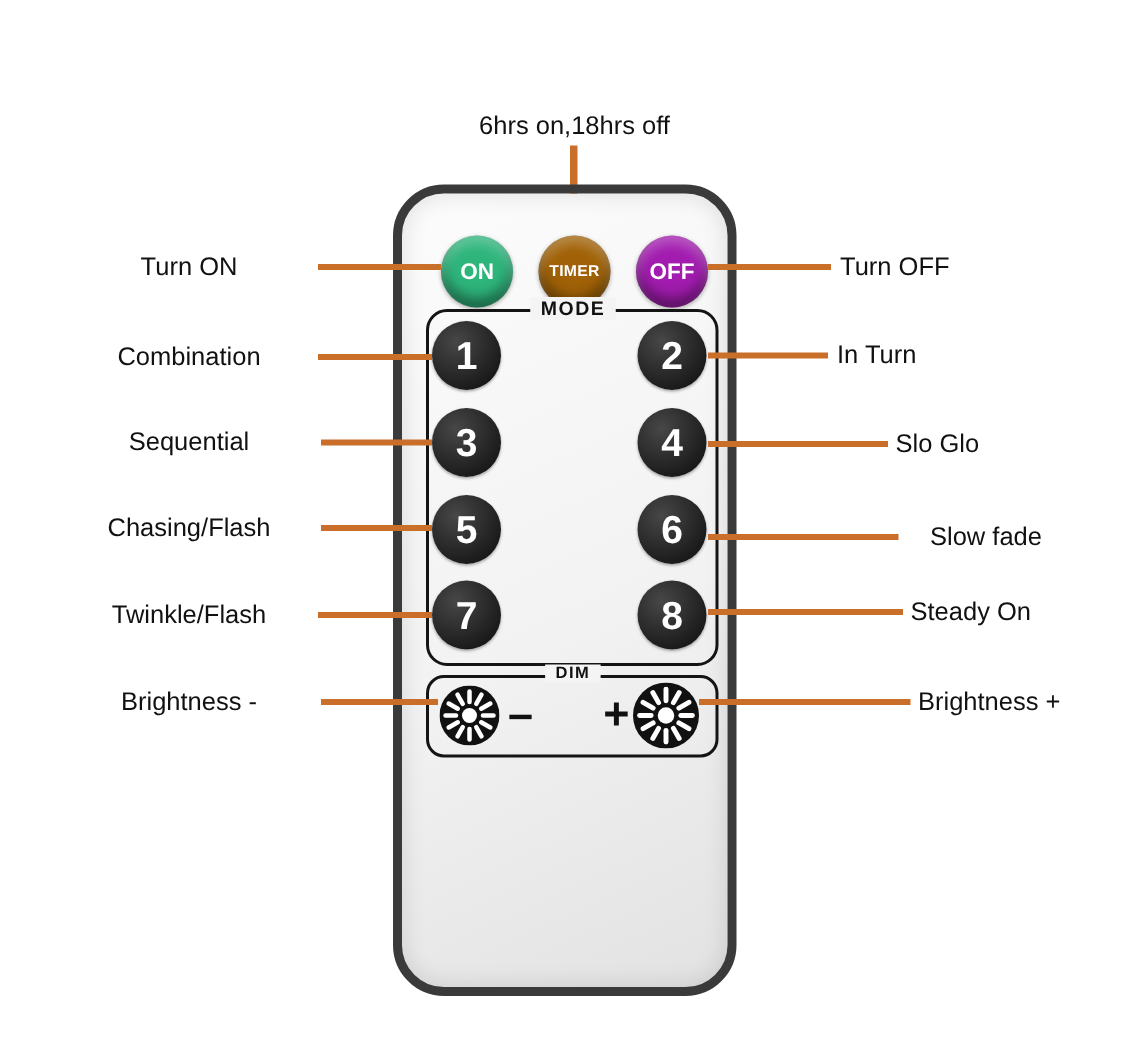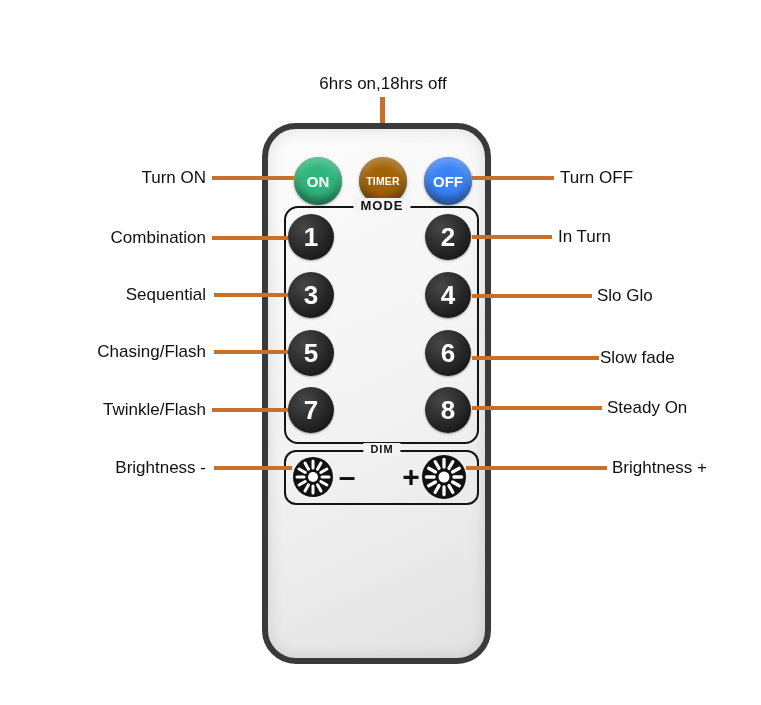--- a/index.html
+++ b/index.html
@@ -1,20 +1,20 @@
 <!DOCTYPE html>
 <html style="--line-color: #c96f2a;"><head>
 <meta charset="utf-8">
 <style>
   html,body{margin:0;padding:0;background:#fff;}
   .canvas{position:relative;width:752px;height:705px;background:#ffffff;font-family:"Liberation Sans",sans-serif;color:#111;overflow:hidden;}
 
   
   .lbl{position:absolute;font-size:17px;line-height:20px;white-space:nowrap;color:#111;}
-  .lbl.ra{text-align:right;width:160px;}
+  .lbl.ra{text-align:center;width:160px;}
 
   
   .callout{position:absolute;height:4px;background:var(--line-color,#c96f2a);}
   .vline{position:absolute;width:5px;background:var(--line-color,#c96f2a);}
 
   .top-note{position:absolute;left:283px;top:74px;width:200px;text-align:center;font-size:17px;}
 
   
   .remote{position:absolute;left:262px;top:123px;width:217px;height:529px;border:6px solid #3a3a3a;border-radius:34px;
     background:linear-gradient(155deg,#fcfcfc 0%,#f2f2f2 55%,#e2e2e2 100%);
@@ -50,21 +50,21 @@
 
 <div class="canvas">
 
   <div class="top-note">6hrs on,18hrs off</div>
   <div class="vline" style="left:380px;top:97px;height:61px;"></div>
 
   <div class="remote"></div>
 
   <div class="pwr on" style="left: 294px; top: 157px; background-color: rgb(46, 181, 124);">ON</div>
   <div class="pwr timer" style="left: 359px; top: 157px; background-color: #a16207;">TIMER</div>
-  <div class="pwr off" style="left: 424px; top: 157px; background-color: #3b82f6;">OFF</div>
+  <div class="pwr off" style="left: 424px; top: 157px; background-color: #a21caf;">OFF</div>
 
   <div class="panel mode"></div>
   <div class="panel-label mode">MODE</div>
 
   <div class="mode-btn" style="left:288px;top:214px;">1</div>
   <div class="mode-btn" style="left:425px;top:214px;">2</div>
   <div class="mode-btn" style="left:288px;top:272px;">3</div>
   <div class="mode-btn" style="left:425px;top:272px;">4</div>
   <div class="mode-btn" style="left:288px;top:330px;">5</div>
   <div class="mode-btn" style="left:425px;top:330px;">6</div>
@@ -127,21 +127,21 @@
   <div class="callout" style="left:212px;top:176px;width:82px;"></div>
   <div class="callout" style="left:212px;top:236px;width:76px;"></div>
   <div class="callout" style="left:214px;top:293px;width:74px;"></div>
   <div class="callout" style="left:214px;top:350px;width:74px;"></div>
   <div class="callout" style="left:212px;top:408px;width:76px;"></div>
   <div class="callout" style="left:214px;top:466px;width:78px;"></div>
 
   <div class="lbl" style="left:560px;top:168px;">Turn OFF</div>
   <div class="lbl" style="left:558px;top:227px;">In Turn</div>
   <div class="lbl" style="left:597px;top:286px;">Slo Glo</div>
-  <div class="lbl" style="left:600px;top:348px;">Slow fade</div>
+  <div class="lbl" style="left:620px;top:348px;">Slow fade</div>
   <div class="lbl" style="left:607px;top:398px;">Steady On</div>
   <div class="lbl" style="left:612px;top:458px;">Brightness +</div>
 
   <div class="callout" style="left:472px;top:176px;width:82px;"></div>
   <div class="callout" style="left:472px;top:235px;width:80px;"></div>
   <div class="callout" style="left:472px;top:294px;width:120px;"></div>
   <div class="callout" style="left:472px;top:356px;width:127px;"></div>
   <div class="callout" style="left:472px;top:406px;width:130px;"></div>
   <div class="callout" style="left:466px;top:466px;width:141px;"></div>
 

